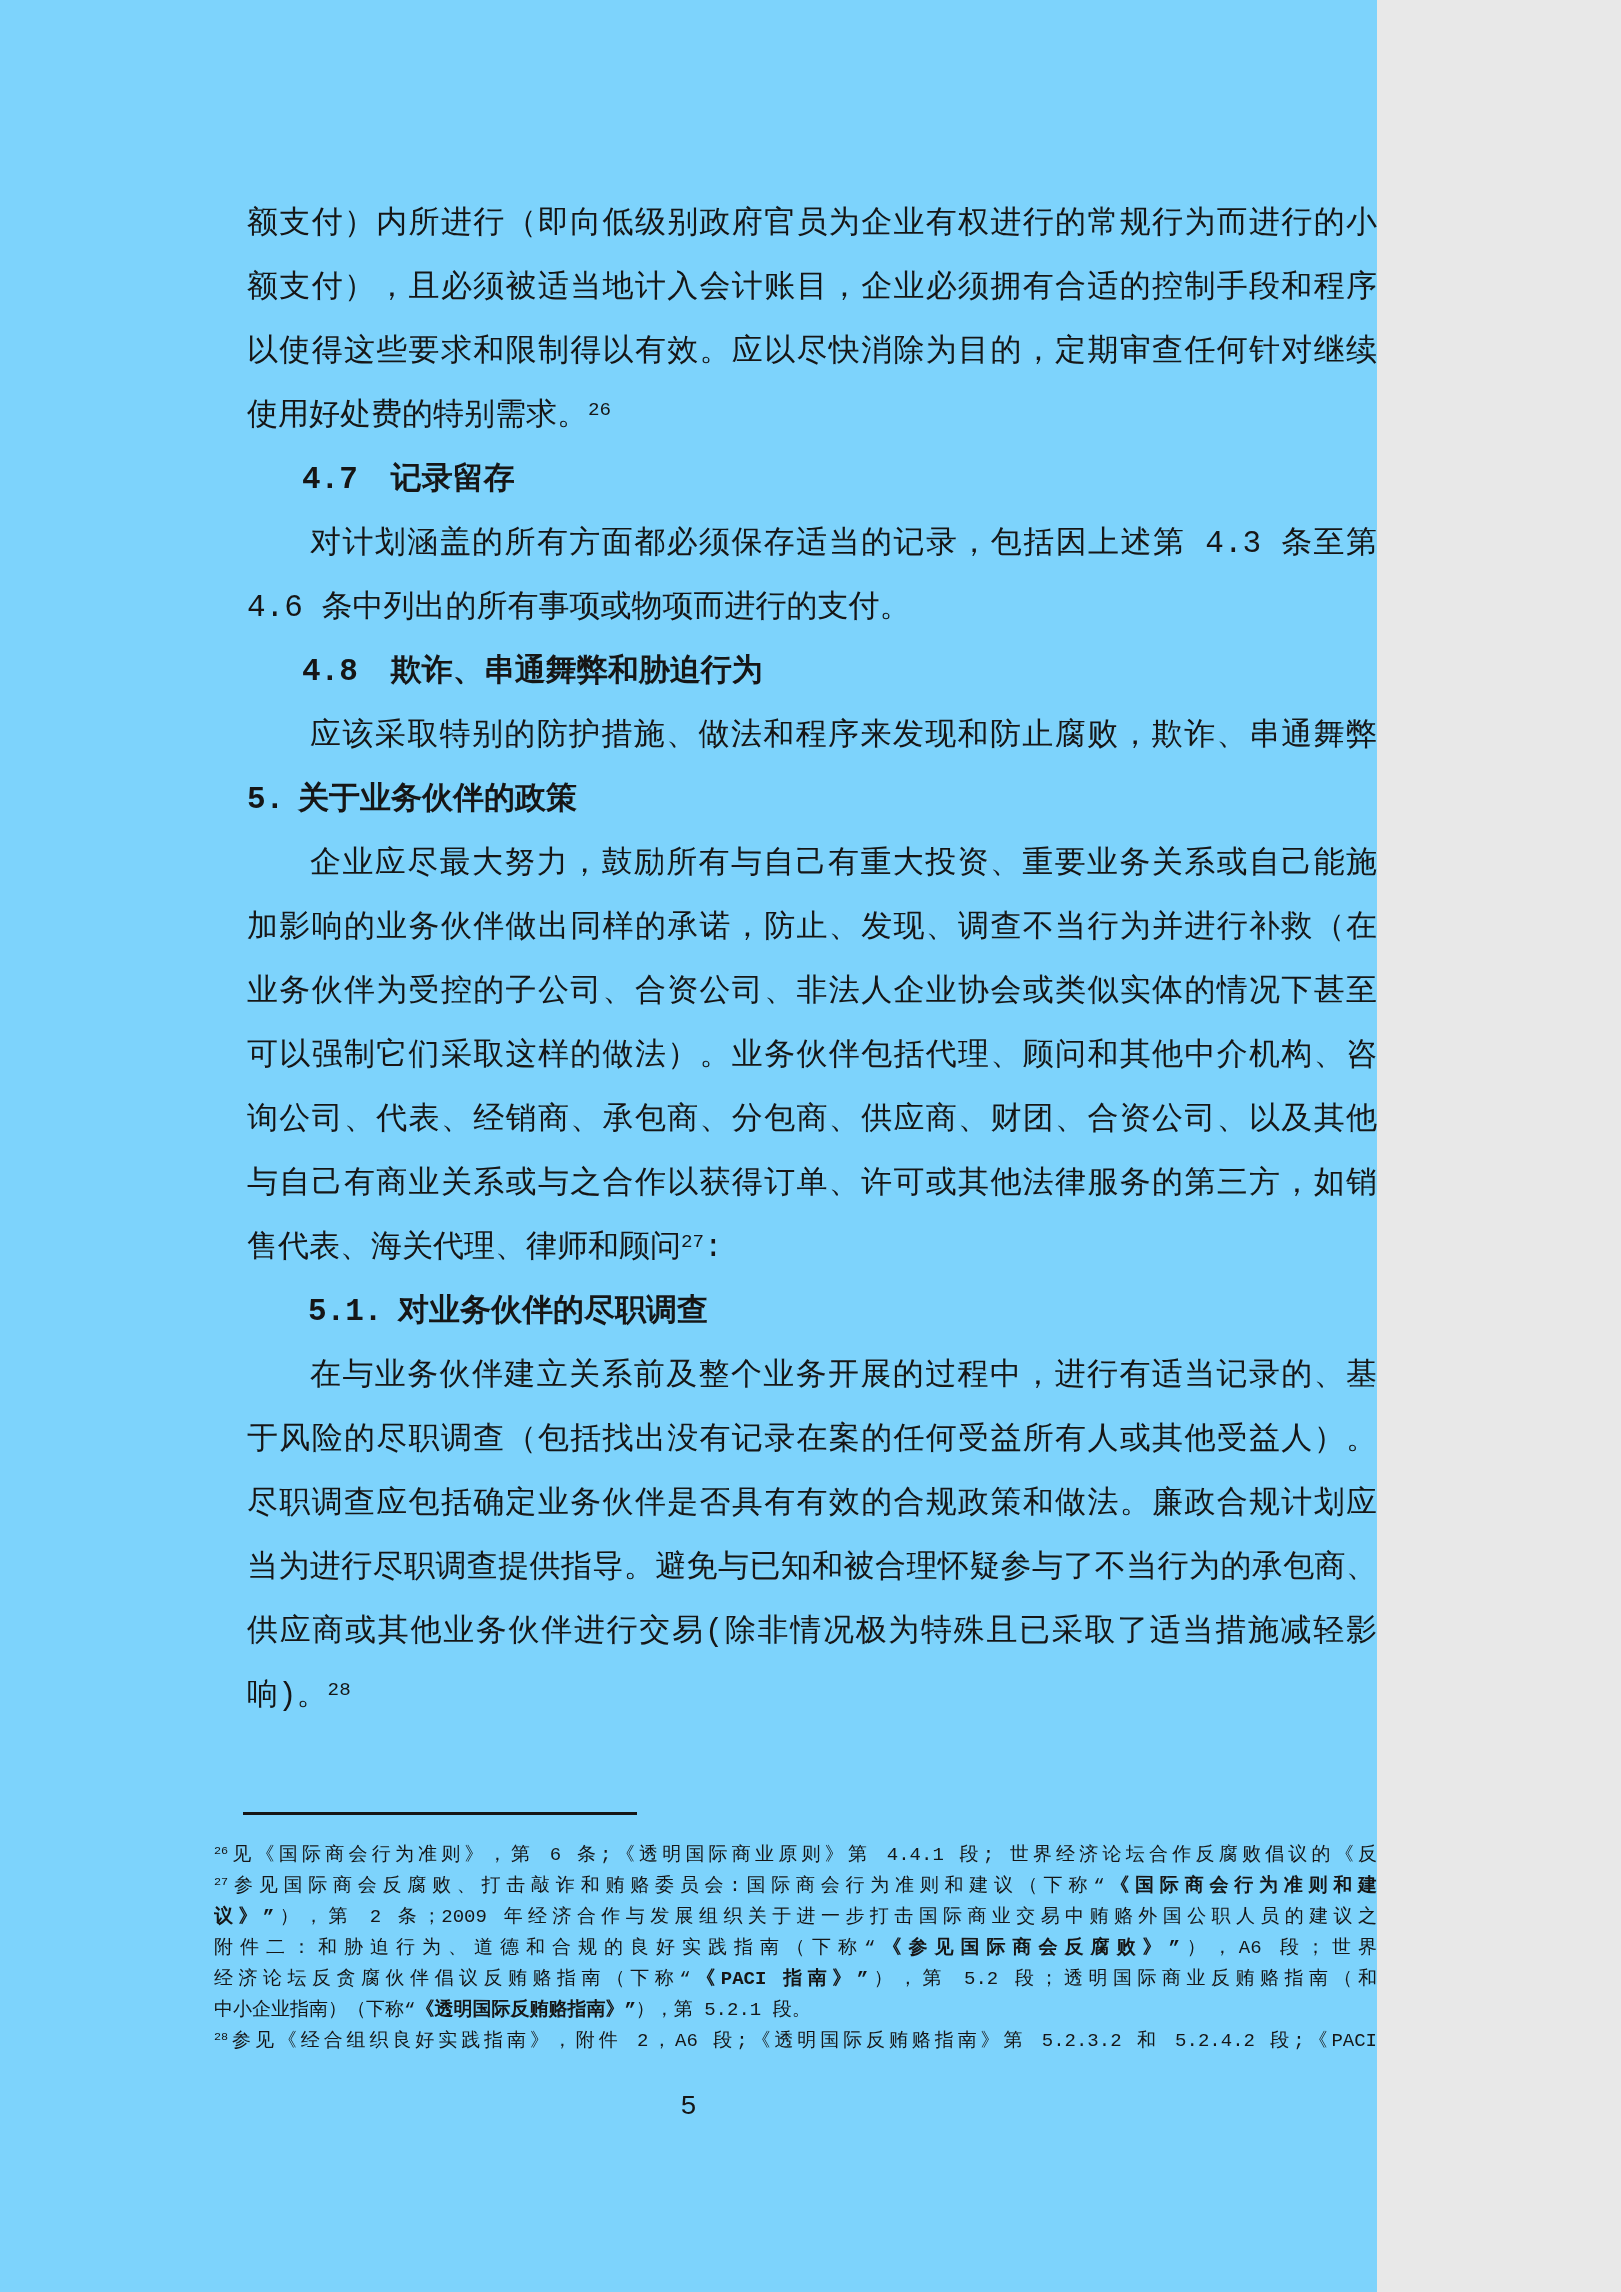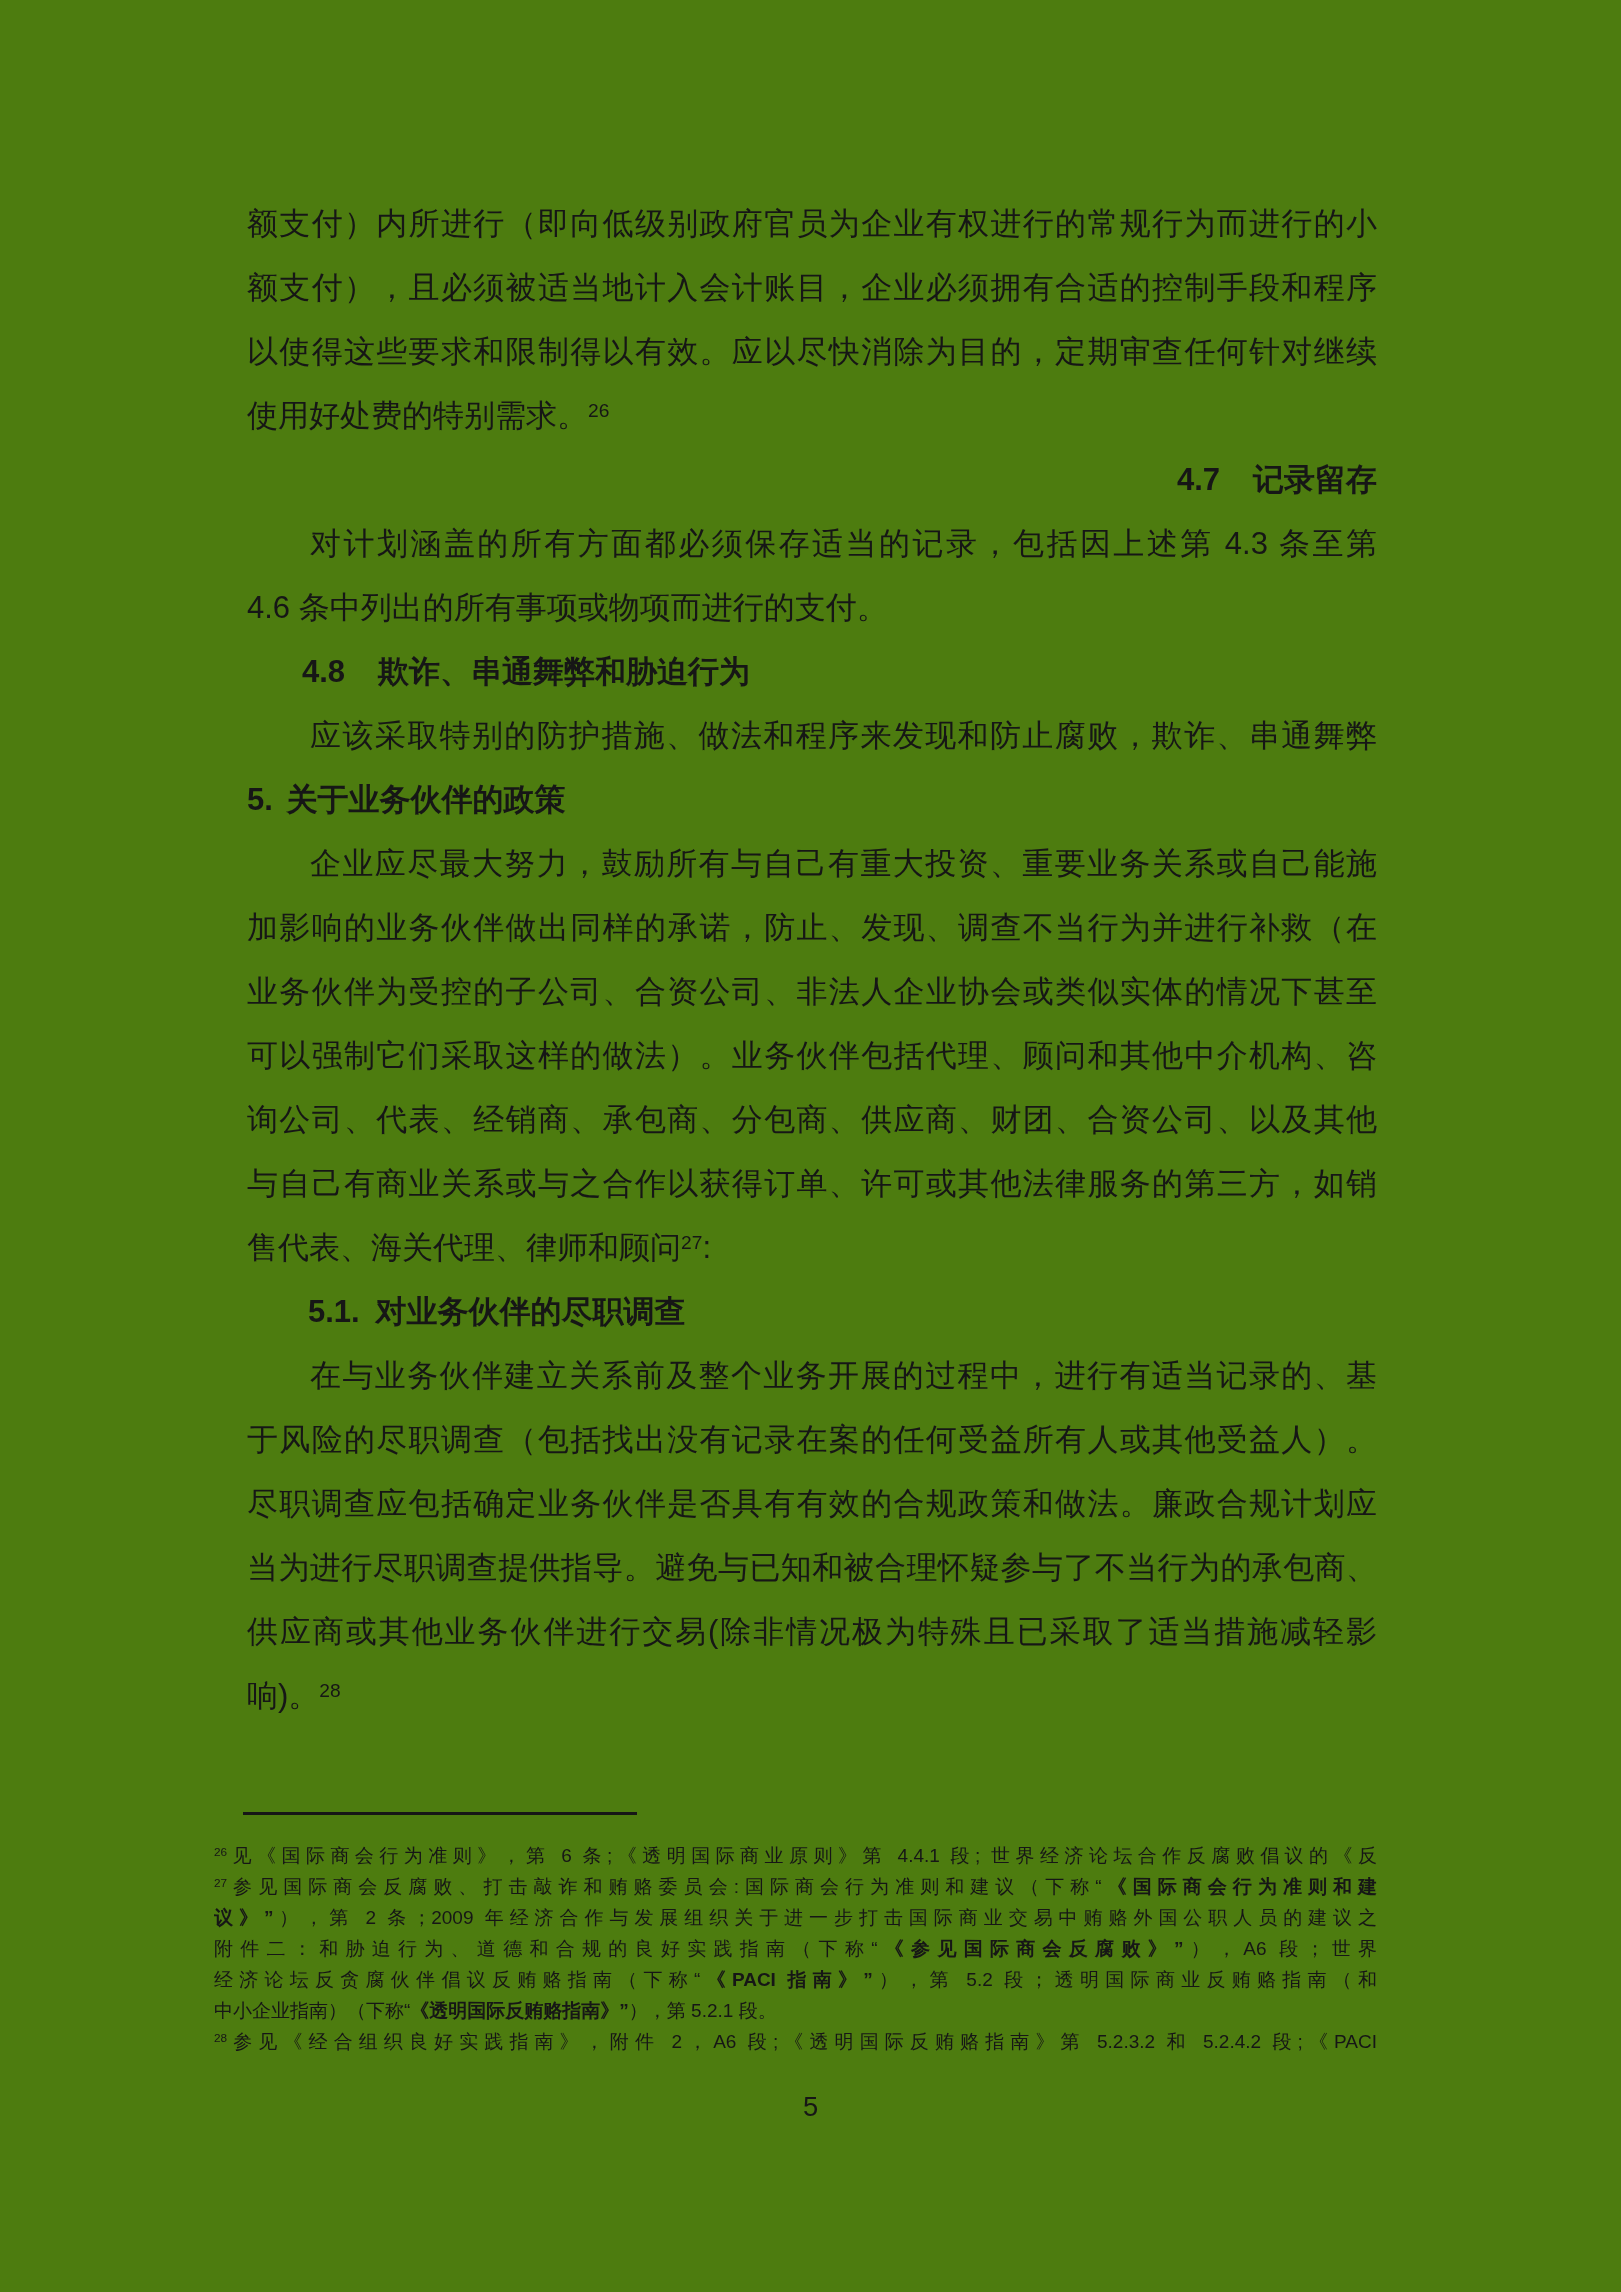--- a/index.html
+++ b/index.html
@@ -2,24 +2,24 @@
 <html><head>
 <meta charset="utf-8">
 <style>
   html, body {
     margin: 0;
     padding: 0;
     background: #e8e8e8;
   }
   .page {
     position: relative;
-    width: 1621px;
+    width: 1377px;
     height: 2293px;
-    background: #4d7c0f;
-    font-family: Liberation Sans, sans-serif;
+    background: #7dd3fc;
+    font-family: Liberation Mono, monospace;
     color: #161616;
     overflow: hidden;
   }
   .body-text {
     position: absolute;
     left: 247px;
     top: 192px;
     width: 1130px;
     font-size: 31px;
   }
@@ -73,21 +73,21 @@
 </style>
 </head>
 <body>
 
 <div class="page">
   <div class="body-text">
       <div class="line j"><span>额支付）内所进行（即向低级别政府官员为企业有权进行的常规行为而进行的小</span></div>
       <div class="line j"><span>额支付），且必须被适当地计入会计账目，企业必须拥有合适的控制手段和程序</span></div>
       <div class="line j"><span>以使得这些要求和限制得以有效。应以尽快消除为目的，定期审查任何针对继续</span></div>
       <div class="line"><span>使用好处费的特别需求。</span><span class="sup">26</span></div>
-      <div class="line heading" style="text-indent: 55px; text-align: right;"><span>4.7</span><span style="margin-left: 33px;">记录留存</span></div>
+      <div class="line heading" style="text-indent: 55px;"><span>4.7</span><span style="margin-left: 33px;">记录留存</span></div>
       <div class="line j" style="text-indent: 63px;"><span>对计划涵盖的所有方面都必须保存适当的记录，包括因上述第 4.3 条至第</span></div>
       <div class="line"><span>4.6 条中列出的所有事项或物项而进行的支付。</span></div>
       <div class="line heading" style="text-indent: 55px;"><span>4.8</span><span style="margin-left: 33px;">欺诈、串通舞弊和胁迫行为</span></div>
       <div class="line j" style="text-indent: 63px;"><span>应该采取特别的防护措施、做法和程序来发现和防止腐败，欺诈、串通舞弊</span></div>
       <div class="line heading"><span>5.</span><span style="margin-left: 13.7px;">关于业务伙伴的政策</span></div>
       <div class="line j" style="text-indent: 63px;"><span>企业应尽最大努力，鼓励所有与自己有重大投资、重要业务关系或自己能施</span></div>
       <div class="line j"><span>加影响的业务伙伴做出同样的承诺，防止、发现、调查不当行为并进行补救（在</span></div>
       <div class="line j"><span>业务伙伴为受控的子公司、合资公司、非法人企业协会或类似实体的情况下甚至</span></div>
       <div class="line j"><span>可以强制它们采取这样的做法）。业务伙伴包括代理、顾问和其他中介机构、咨</span></div>
       <div class="line j"><span>询公司、代表、经销商、承包商、分包商、供应商、财团、合资公司、以及其他</span></div>

